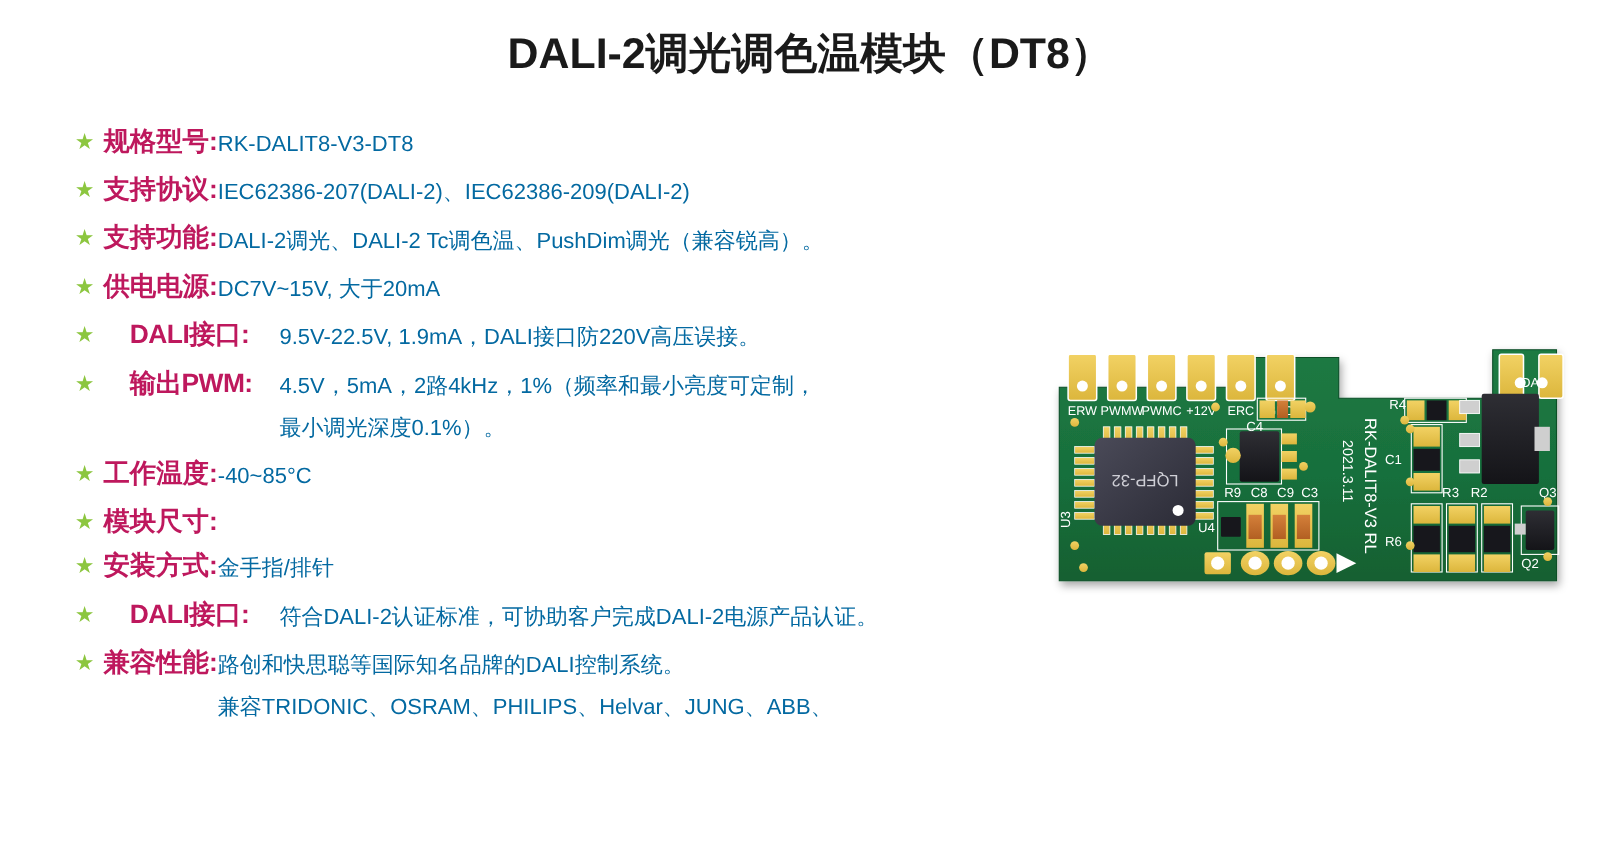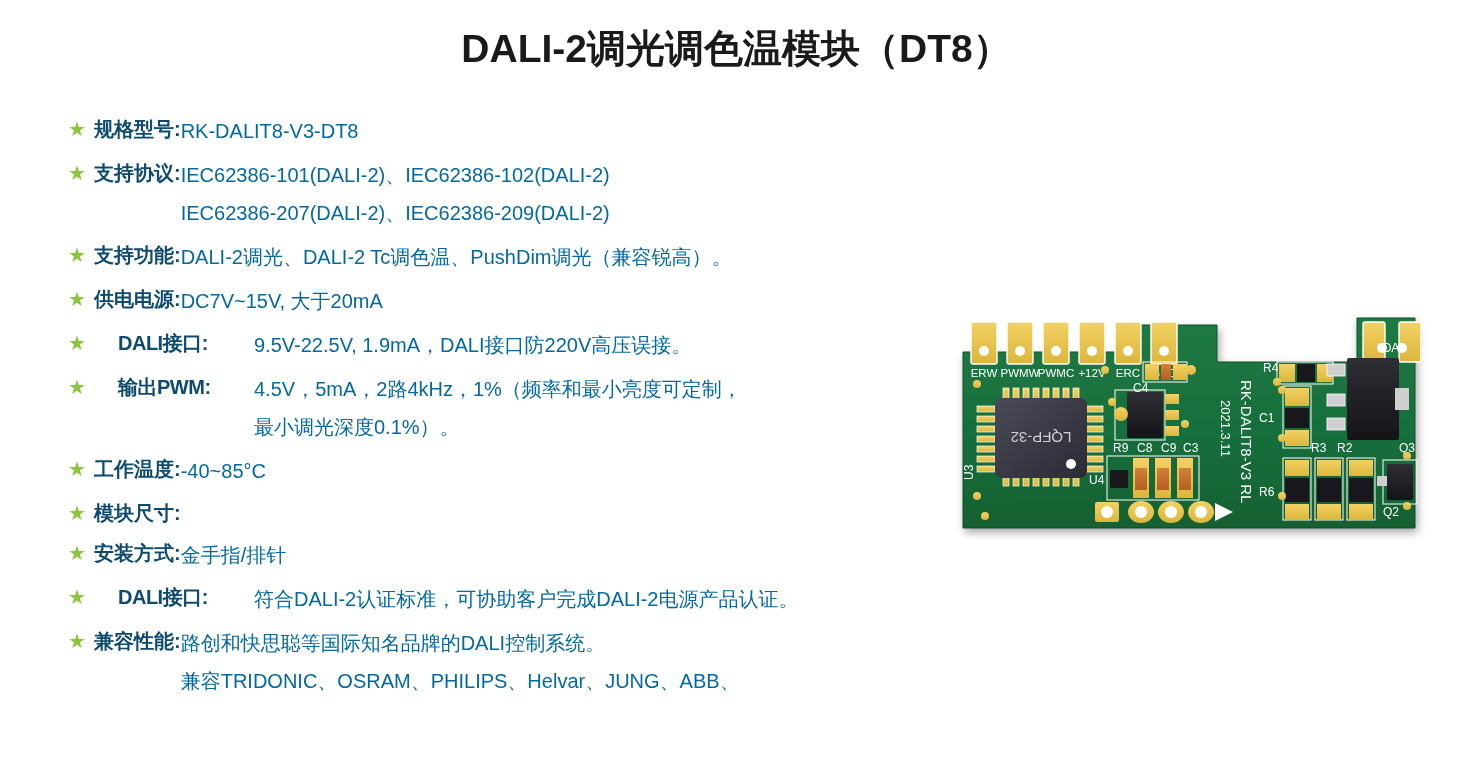--- a/index.html
+++ b/index.html
@@ -22,21 +22,21 @@
   
   .specs{
     position:absolute;left:68px;top:112px;width:890px;
   }
   .row{display:flex;align-items:flex-start;margin-bottom:6px;}
   .star{
     width:26px;flex:0 0 26px;color:#8CC63F;font-size:20px;
     line-height:34px;text-align:left;
   }
   .label{
-    flex:0 0 auto;color:#0c4a6e;font-weight:bold;font-size:20px;
+    flex:0 0 auto;color:#be185d;font-weight:bold;font-size:24px;
     line-height:34px;white-space:nowrap;
   }
   .label.w-wide{width:150px;letter-spacing:-0.5px;}
   .vals{flex:1 1 auto;}
   .val{
     color:#0369a1;font-size:20px;line-height:38px;white-space:nowrap;
   }
 
   
   .row.tight .label{width:136px;margin-left:24px;}
@@ -60,21 +60,20 @@
       <span class="label">规格型号:</span>
       <span class="vals">
         <div class="val">RK-DALIT8-V3-DT8</div>
       </span>
     </div>
 
     <div class="row">
       <span class="star">★</span>
       <span class="label">支持协议:</span>
       <span class="vals">
-        <div class="val">IEC62386-101(DALI-2)、IEC62386-102(DALI-2)</div>
         <div class="val">IEC62386-207(DALI-2)、IEC62386-209(DALI-2)</div>
       </span>
     </div>
 
     <div class="row">
       <span class="star">★</span>
       <span class="label">支持功能:</span>
       <span class="vals">
         <div class="val">DALI-2调光、DALI-2 Tc调色温、PushDim调光（兼容锐高）。</div>
       </span>

